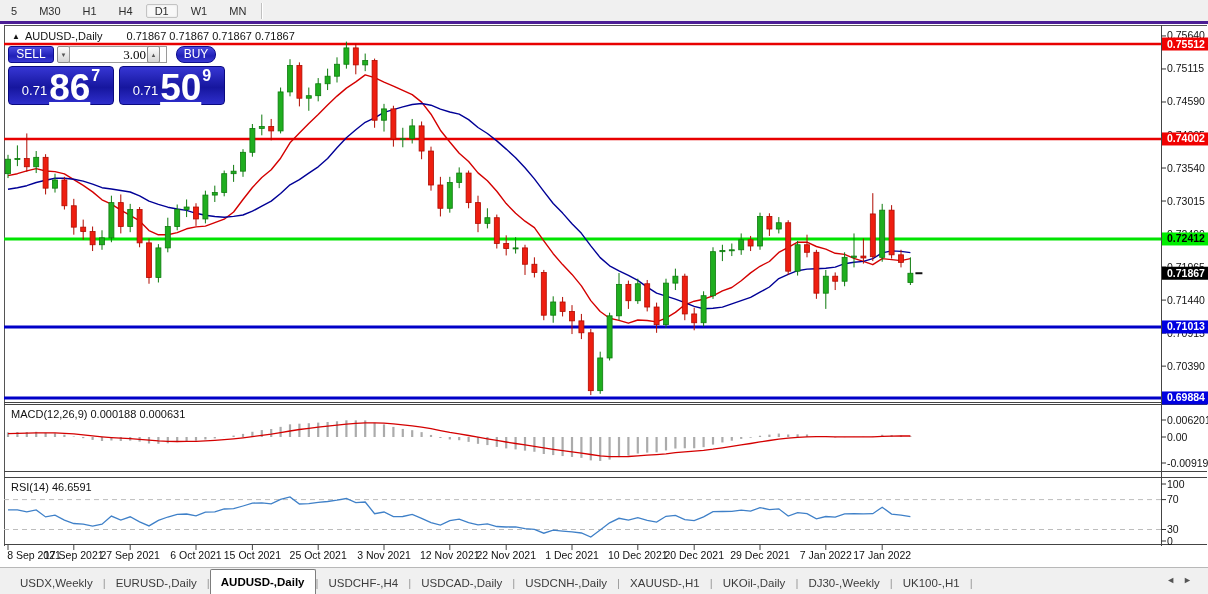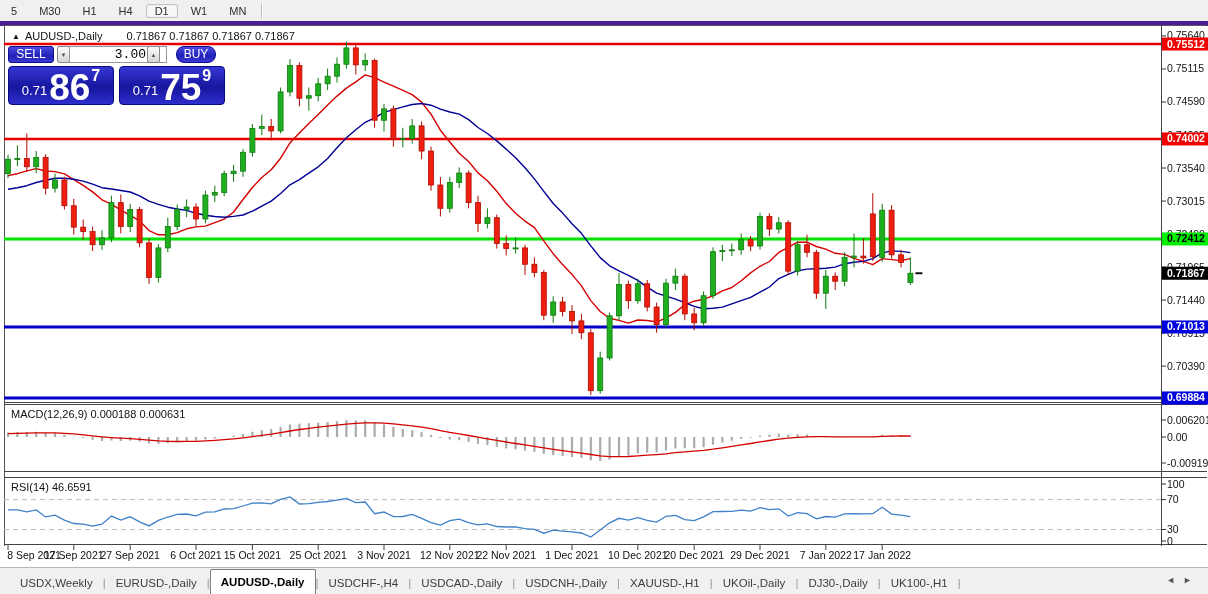--- a/index.html
+++ b/index.html
@@ -1,19 +1,19 @@
 <!DOCTYPE html>
 <html><head>
 <meta charset="utf-8">
 <style>
   html,body{margin:0;padding:0;width:1208px;height:594px;overflow:hidden;background:#fff;
     font-family:"Liberation Sans", sans-serif;}
   
   #toolbar{position:absolute;left:0;top:0;width:1208px;height:21px;background:#f0f0f0;
-    border-bottom:5px solid #4c1d95;display:flex;align-items:center;}
+    border-bottom:3px solid #4c1d95;display:flex;align-items:center;}
   .tf-btn{height:17px;line-height:17px;padding:0 8px;margin:0 2px;font-size:11px;color:#2e2e2e;
     border:1px solid transparent;border-radius:2px;cursor:default;white-space:nowrap;}
   .tf-btn.active{background:#f8f8f8;border:1px solid #c3c3c3;box-shadow:inset 0 0 2px #ddd;}
   .tb-sep{width:0;height:16px;border-left:1px solid #c0c0c0;border-right:1px solid #fff;margin:0 4px;}
   
   #chart-svg{position:absolute;left:4px;top:25px;}
   
   #chart-title{position:absolute;left:12px;top:30px;font-size:11px;color:#111;white-space:nowrap;}
   #chart-title .tri{font-size:8px;margin-right:5px;position:relative;top:-1px;}
   #chart-title .ohlc{margin-left:24px;}
@@ -23,28 +23,28 @@
   .blue-btn{position:absolute;height:17px;line-height:15px;text-align:center;color:#fff;
     font-size:12px;border:1px solid #0d0d8e;border-radius:3px;
     background:linear-gradient(180deg,#4a4ae2 0%,#2121b8 60%,#3a3ad4 100%);}
   #sell-btn{left:0;top:0;width:46px;}
   #buy-btn{left:168px;top:0;width:40px;border-radius:8px;}
   .spin-btn{position:absolute;top:0;width:13px;height:17px;border:1px solid #8a8a8a;border-radius:2px;
     background:linear-gradient(180deg,#fdfdfd,#d5d5d5);font-size:6px;color:#555;text-align:center;line-height:16px;padding:0;}
   #vol-down{left:49px;}
   #vol-up{left:139px;}
   #vol-field{position:absolute;left:61px;top:0;width:98px;height:17px;border:1px solid #9a9a9a;
-    background:#fff;font-size:13px;text-align:right;padding:0 20px 0 0;font-family:Liberation Mono, monospace;}
+    background:#fff;font-size:13px;text-align:right;padding:0 20px 0 0;font-family:Liberation Serif, serif;}
   .price-box{position:absolute;top:20px;width:106px;height:39px;border:1px solid #0a0a80;border-radius:4px;
     background:linear-gradient(180deg,#3636d4 0%,#16169e 55%,#2e2ecc 100%);
     color:#fff;display:flex;align-items:flex-end;justify-content:center;padding-bottom:1px;}
   #sell-price-box{left:0;}
   #buy-price-box{left:111px;}
   .p-small{font-size:13px;font-weight:normal;margin:0 2px 5px 0;}
-  .p-big{font-size:37px;font-weight:bold;line-height:0.82;}
+  .p-big{font-size:37px;font-weight:bold;line-height:0.82;text-decoration:underline;}
   .p-sup{font-size:16px;font-weight:bold;margin:0 0 18px 1px;}
   
   #tabbar{position:absolute;left:0;top:567px;width:1208px;height:27px;background:#f0f0f0;
     border-top:1px solid #b8b8b8;display:flex;font-size:11.5px;color:#3c3c3c;}
   .tab{padding:0 10px;line-height:24px;white-space:nowrap;cursor:default;}
   .tab.active{background:#fff;border:1px solid #7d7d7d;border-bottom:none;border-radius:2px 2px 0 0;
     font-weight:bold;color:#000;line-height:25px;}
   .tab-sep{color:#9a9a9a;line-height:24px;}
   #tab-arrows{position:absolute;right:8px;top:7px;color:#555;font-size:9px;letter-spacing:8px;}
 </style>
@@ -460,21 +460,21 @@
   <input id="vol-field" value="3.00" style="">
   <button id="vol-up" class="spin-btn">▲</button>
   <div id="buy-btn" class="blue-btn">BUY</div>
   <div id="sell-price-box" class="price-box">
     <span class="p-small">0.71</span>
       <span class="p-big">86</span>
       <span class="p-sup">7</span>
   </div>
   <div id="buy-price-box" class="price-box">
     <span class="p-small">0.71</span>
-      <span class="p-big">75</span>
+      <span class="p-big">50</span>
       <span class="p-sup">9</span>
   </div>
 </div>
 
 <div id="tabbar">
   <span style="width:10px"></span>
   <span id="tabs-holder" style="display:flex;align-items:flex-end;">
       <span class="tab">USDX,Weekly</span>
       <span class="tab-sep">|</span>
       <span class="tab">EURUSD-,Daily</span>
@@ -484,19 +484,19 @@
       <span class="tab">USDCHF-,H4</span>
       <span class="tab-sep">|</span>
       <span class="tab">USDCAD-,Daily</span>
       <span class="tab-sep">|</span>
       <span class="tab">USDCNH-,Daily</span>
       <span class="tab-sep">|</span>
       <span class="tab">XAUUSD-,H1</span>
       <span class="tab-sep">|</span>
       <span class="tab">UKOil-,Daily</span>
       <span class="tab-sep">|</span>
-      <span class="tab">DJ30-,Daily</span>
+      <span class="tab">DJ30-,Weekly</span>
       <span class="tab-sep">|</span>
       <span class="tab">UK100-,H1</span>
       <span class="tab-sep">|</span>
     </span>
   <span id="tab-arrows">◄►</span>
 </div>
 
 </body></html>

